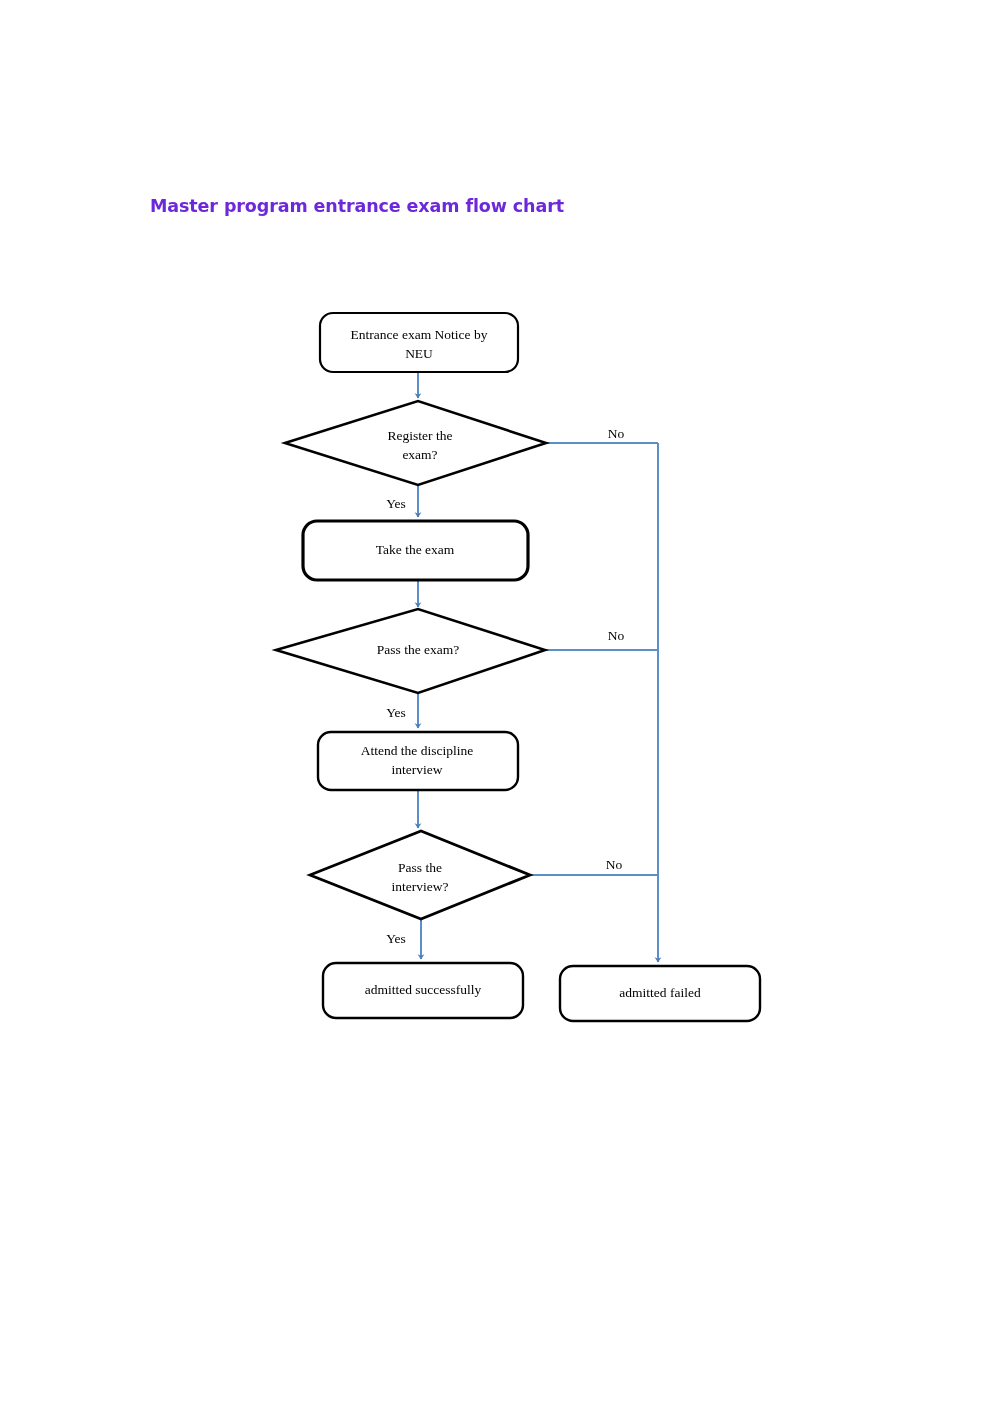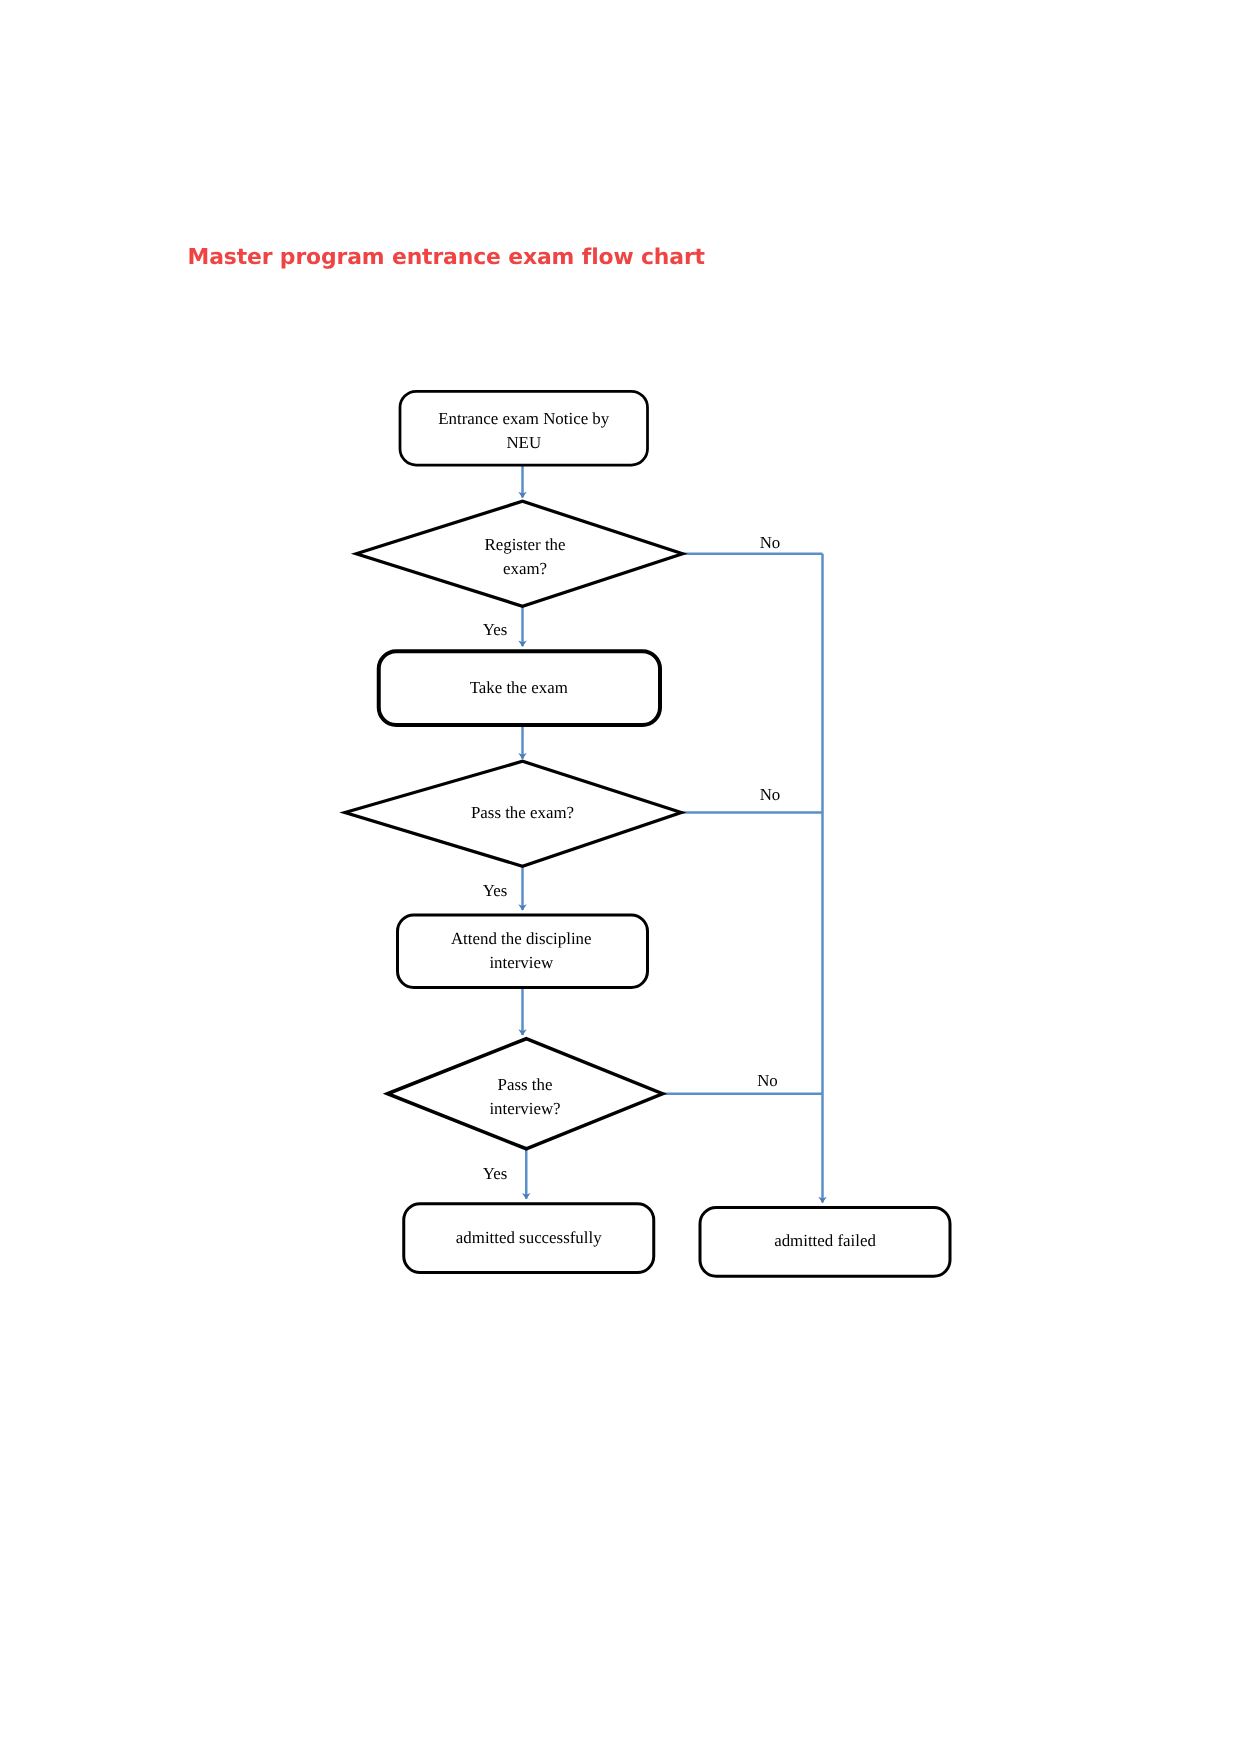--- a/index.html
+++ b/index.html
@@ -23,21 +23,21 @@
     background: #ffffff;
   }
   #chart-title {
     position: absolute;
     left: 150px;
     top: 196px;
     font-family: "DejaVu Sans", sans-serif;
     font-weight: bold;
     font-size: 17.5px;
     letter-spacing: -0.1px;
-    color: #ef4444;
+    color: #6d28d9;
     white-space: nowrap;
   }
   #flow-svg {
     position: absolute;
     left: 0;
     top: 0;
     width: 992px;
     height: 1403px;
   }
   .node-shape {

